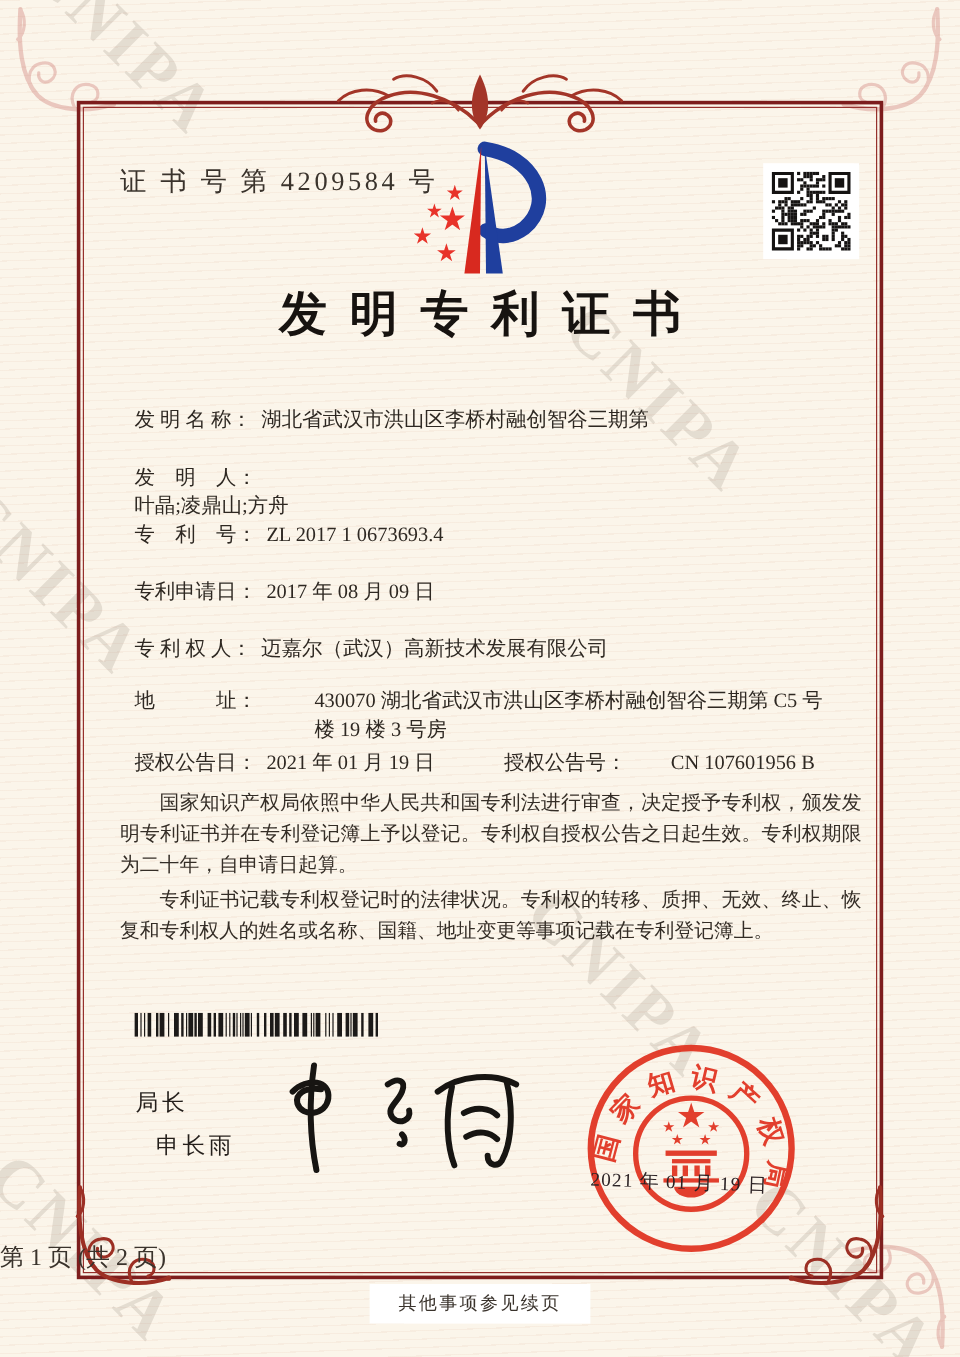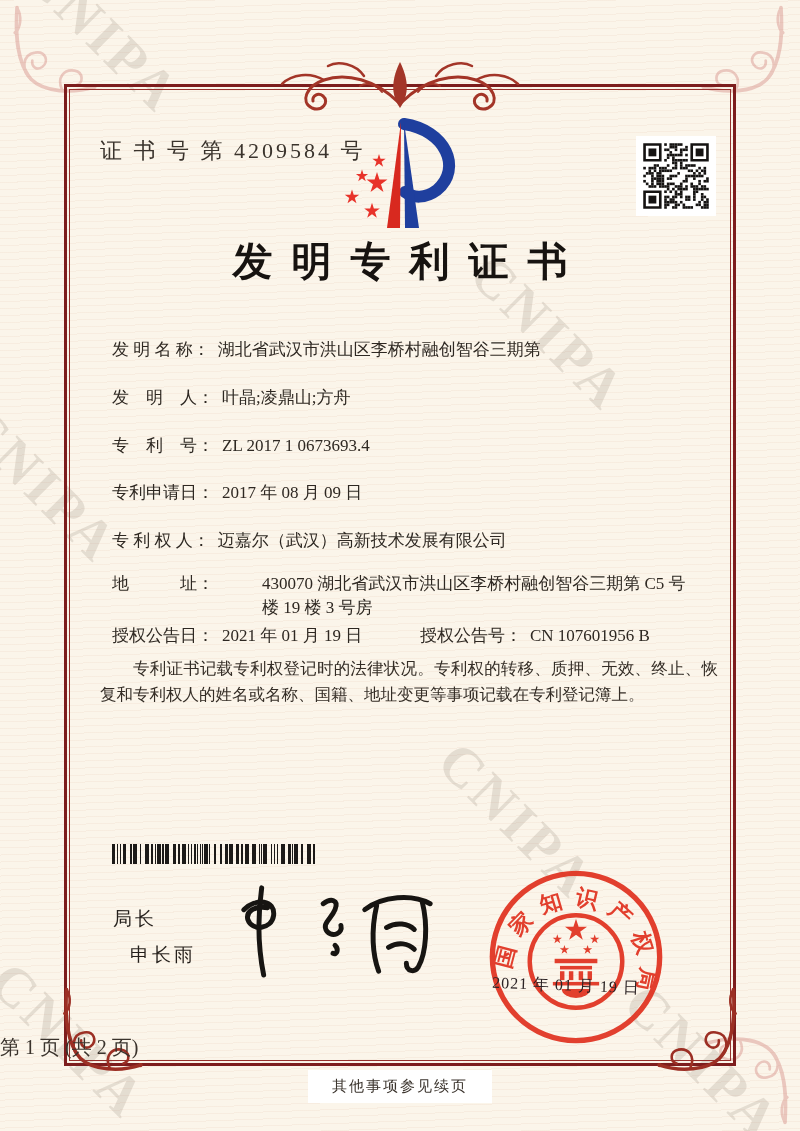--- a/index.html
+++ b/index.html
@@ -25,21 +25,21 @@
   
   .cert-no{position:absolute; left:100px; top:136px; font-size:22px; letter-spacing:3px; color:#3a332c;}
   .logo{position:absolute; left:305px; top:116px; width:190px; height:120px;}
   .qr{position:absolute; left:636px; top:136px; width:76px; height:76px; background:#fff; padding:2px;}
   .title{position:absolute; left:0; right:0; top:234px; text-align:center;
     font-size:40px; font-weight:bold; letter-spacing:19px; padding-left:19px; color:#171310;}
   
   .field-row{position:absolute; left:112px; width:606px; display:flex; font-size:17px; line-height:24px; color:#2e2822;}
   .field-label{white-space:nowrap; margin-right:8px;}
   .field-value{flex:1; white-space:pre-line;}
-  .grant-pair2{position:absolute; left:308px; top:0; display:flex;}
+  .grant-pair2{position:absolute; left:308px; top:0; display:flex;gap:29px;}
   
   .body-text{position:absolute; left:100px; top:656px; width:618px; font-size:16.5px;
     line-height:26px; text-align:justify; color:#342d26;}
   .body-text p{margin:0 0 3px 0; text-indent:2em;}
   
   .barcode{position:absolute; left:112px; top:844px; width:206px; height:20px;}
   
   .sig-title{position:absolute; left:113px; top:906px; font-family:"Liberation Sans","DejaVu Sans",sans-serif;
     font-size:19px; letter-spacing:3px; color:#241f1b;}
   .sig-name{position:absolute; left:130px; top:942px; font-family:"Liberation Sans","DejaVu Sans",sans-serif;
@@ -359,21 +359,21 @@
         <rect x="26" y="26" width="1" height="1"></rect>
       </g>
   </svg>
 
   <div class="title">发明专利证书</div>
 
   <div class="field-row" style="top:338px;align-items:center;">
     <span class="field-label">发 明 名 称：</span>
     <span class="field-value">湖北省武汉市洪山区李桥村融创智谷三期第</span>
   </div>
-  <div class="field-row" style="top:386px;">
+  <div class="field-row" style="top:386px;flex-direction:column;">
     <span class="field-label">发　明　人：</span>
     <span class="field-value">叶晶;凌鼎山;方舟</span>
   </div>
   <div class="field-row" style="top:434px;">
     <span class="field-label">专　利　号：</span>
     <span class="field-value">ZL 2017 1 0673693.4</span>
   </div>
   <div class="field-row" style="top:481px;">
     <span class="field-label">专利申请日：</span>
     <span class="field-value">2017 年 08 月 09 日</span>
@@ -390,20 +390,21 @@
   <div class="field-row" style="top:624px;">
     <span class="field-label">授权公告日：</span>
     <span>2021 年 01 月 19 日</span>
     <span class="grant-pair2">
       <span class="field-label">授权公告号：</span>
       <span>CN 107601956 B</span>
     </span>
   </div>
 
   <div class="body-text">
+    <p>国家知识产权局依照中华人民共和国专利法进行审查，决定授予专利权，颁发发明专利证书并在专利登记簿上予以登记。专利权自授权公告之日起生效。专利权期限为二十年，自申请日起算。</p>
     <p>专利证书记载专利权登记时的法律状况。专利权的转移、质押、无效、终止、恢复和专利权人的姓名或名称、国籍、地址变更等事项记载在专利登记簿上。</p>
   </div>
 
   <svg class="barcode" viewBox="0 0 206 20" preserveAspectRatio="none">
     <g id="barcode-bars" fill="#1c1a18">
         <rect x="0" y="0" width="3" height="20"></rect>
         <rect x="5" y="0" width="1" height="20"></rect>
         <rect x="8" y="0" width="1" height="20"></rect>
         <rect x="11" y="0" width="3" height="20"></rect>
         <rect x="18" y="0" width="2" height="20"></rect>

